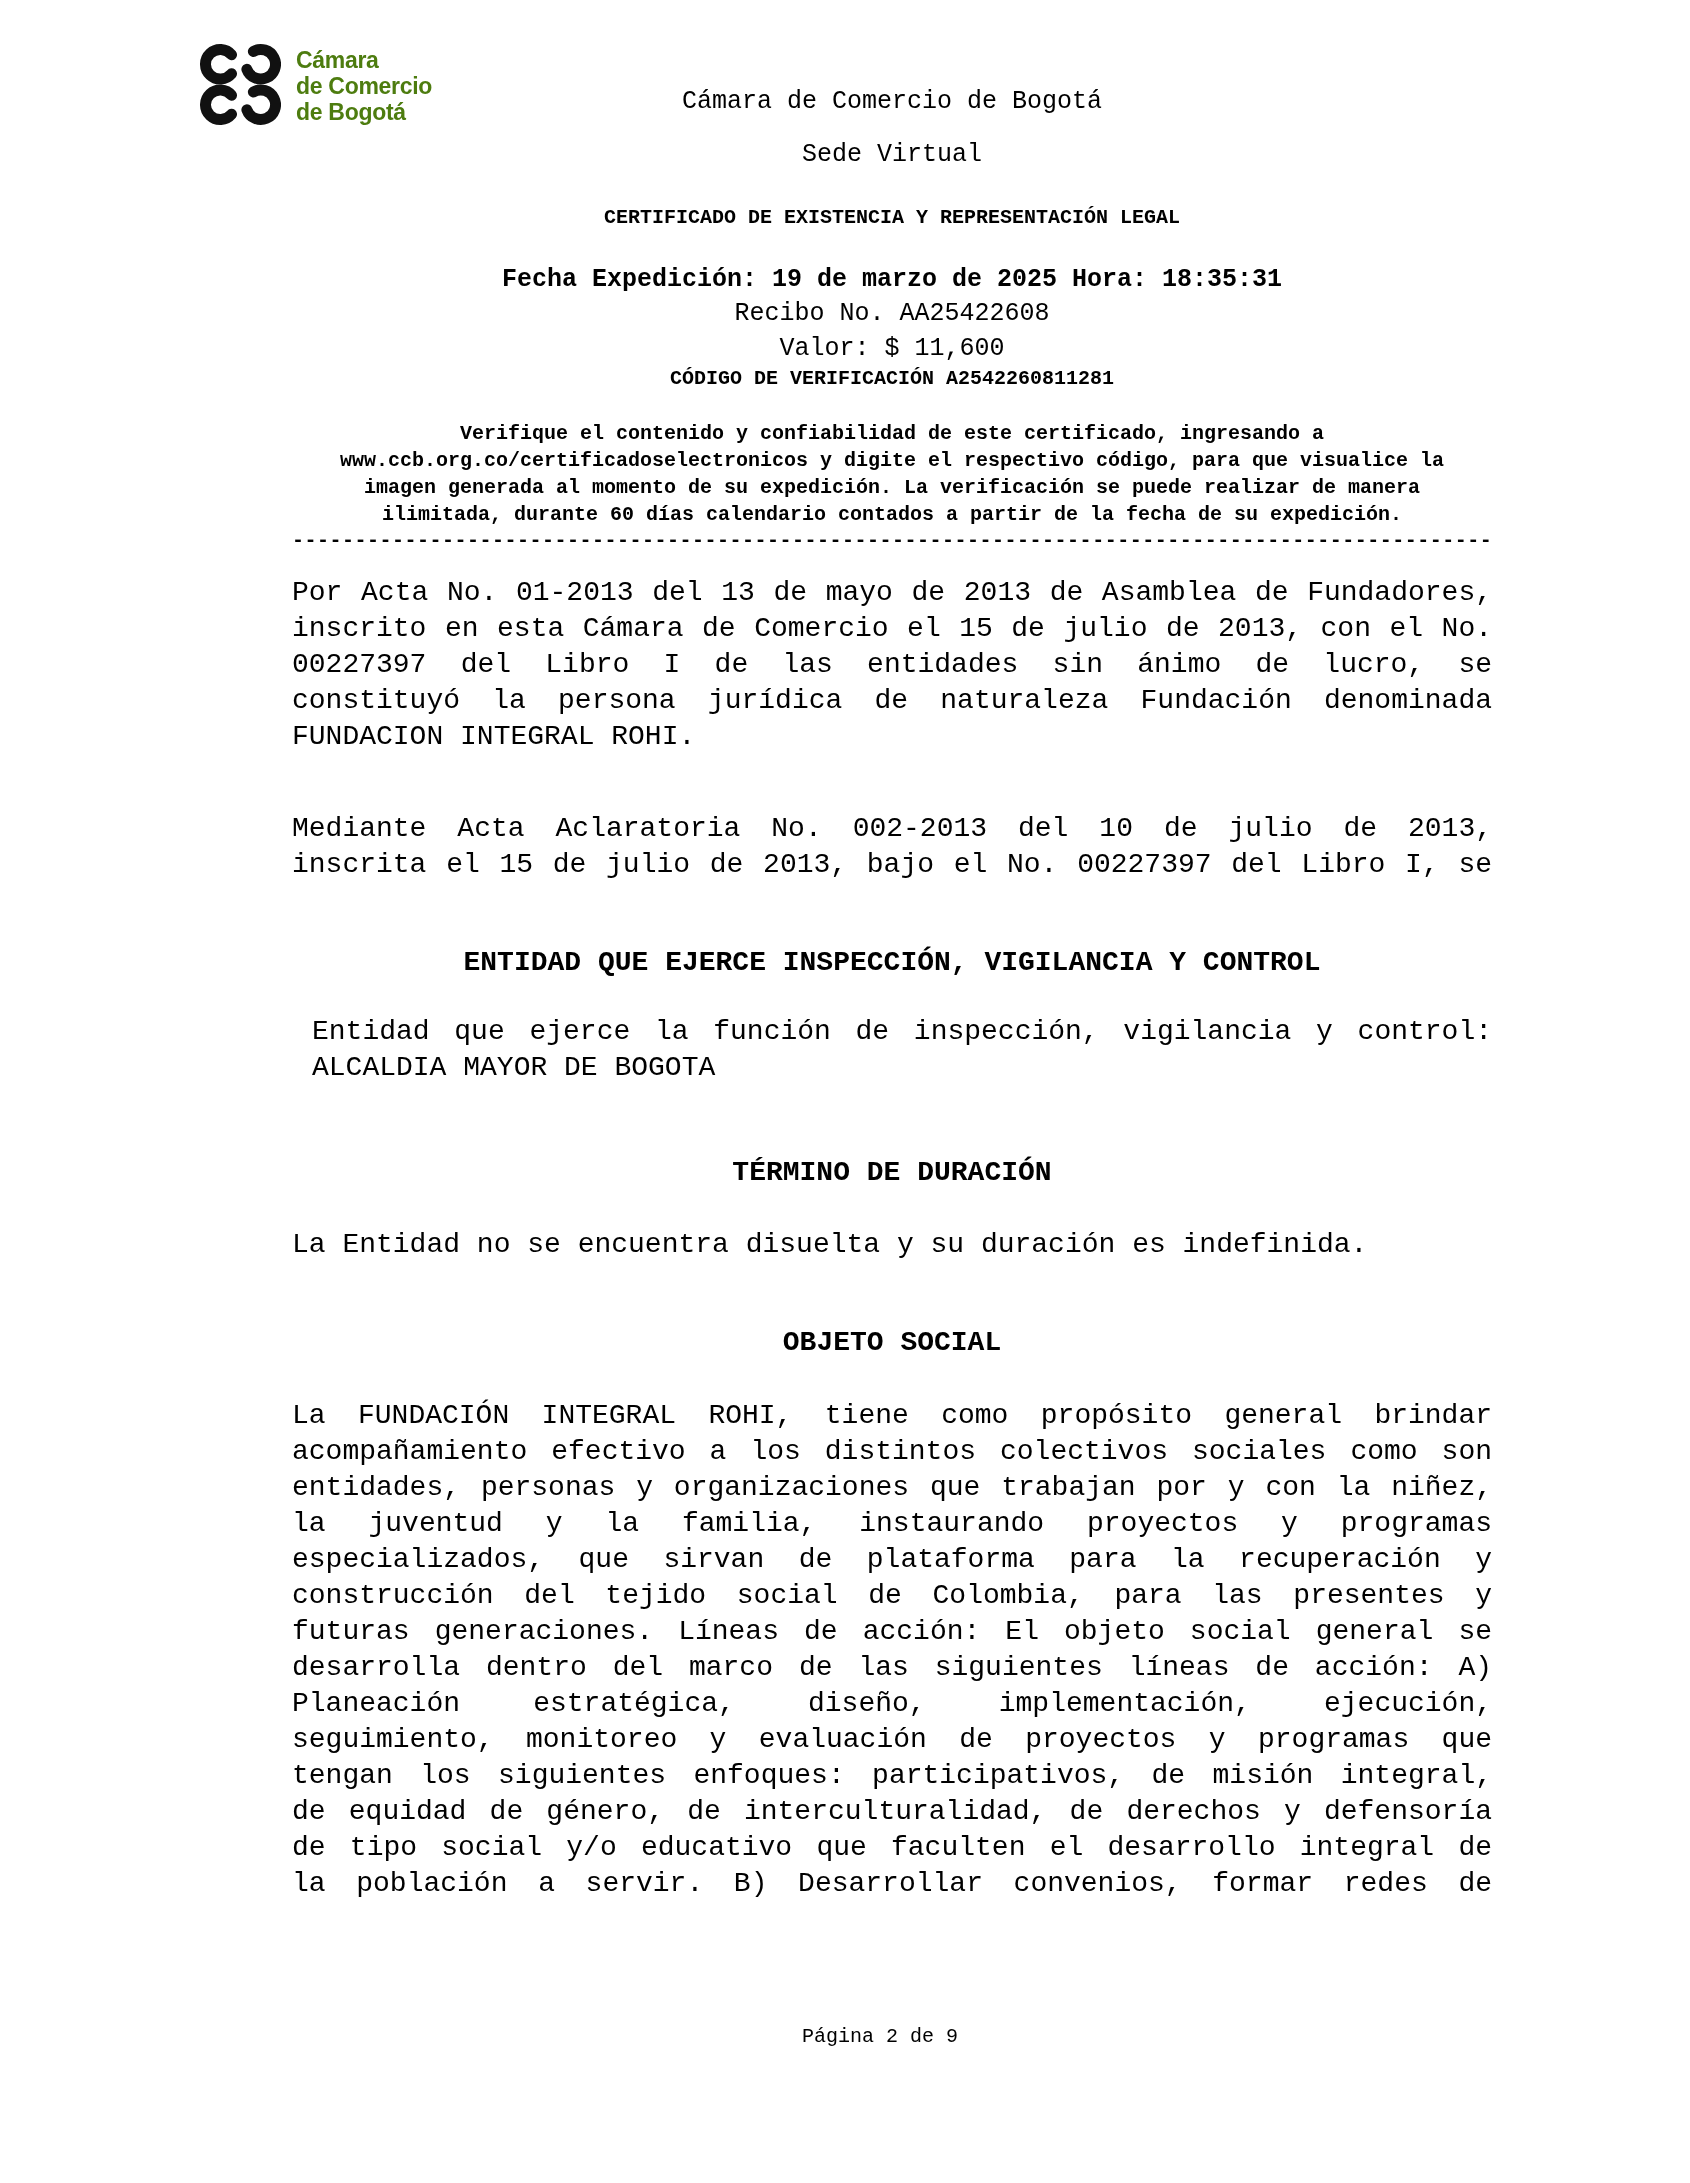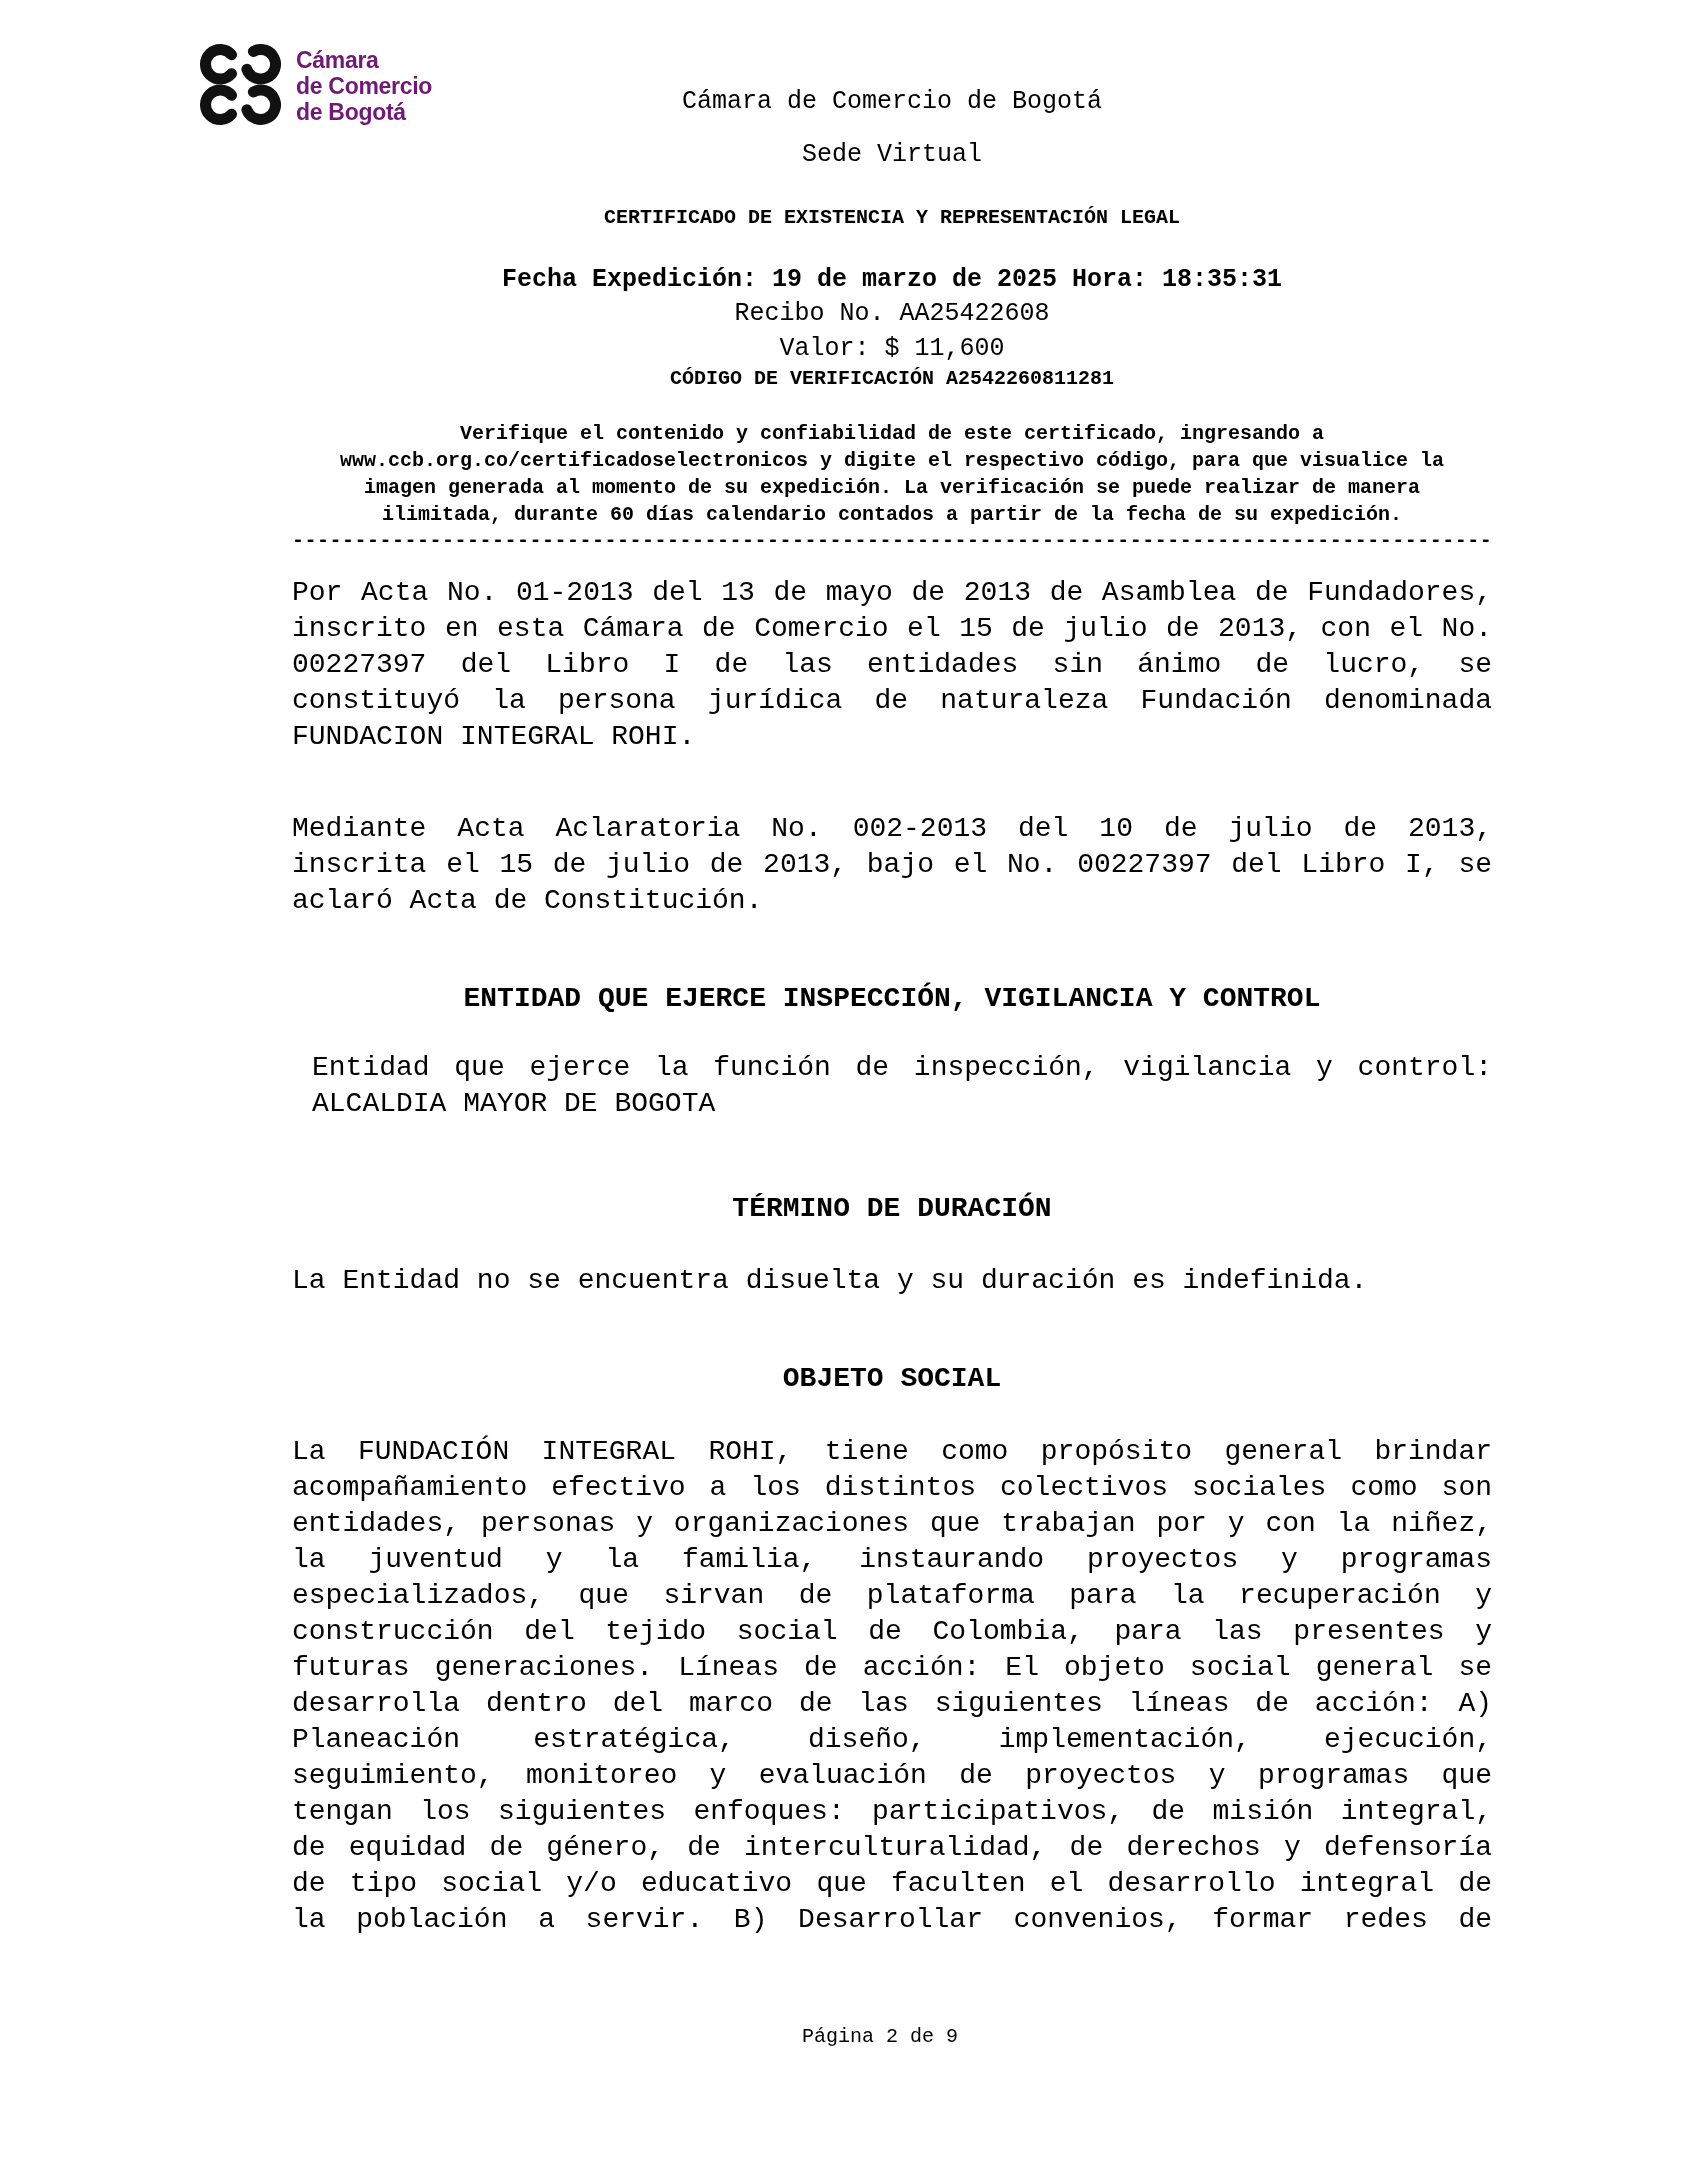--- a/index.html
+++ b/index.html
@@ -22,21 +22,21 @@
     position: absolute; left: 200px; top: 42px;
     display: flex; align-items: flex-start;
   }
   .logo svg { display: block; }
   .logo-text {
     margin-left: 15px; margin-top: 5px;
     font-family: "Liberation Sans", sans-serif;
     font-weight: 700;
     font-size: 23px; line-height: 26px;
     letter-spacing: -0.3px;
-    color: #701a75;
+    color: #4d7c0f;
   }
 
   
   .content {
     position: absolute; left: 292px; top: 0;
     width: 1200px;
     display: flow-root;
   }
   .small  { font-size: 25px; line-height: 25px; }
   .center { text-align: center; }
@@ -130,21 +130,20 @@
     <div class="jpara mt-p1">
         <div class="line">Por Acta No. 01-2013 del 13 de mayo de 2013 de Asamblea de Fundadores,</div>
         <div class="line">inscrito en esta Cámara de Comercio el 15 de julio de 2013, con el No.</div>
         <div class="line">00227397 del Libro I de las entidades sin ánimo de lucro, se</div>
         <div class="line">constituyó la persona jurídica de naturaleza Fundación denominada</div>
         <div class="line last">FUNDACION INTEGRAL ROHI.</div>
       </div>
     <div class="jpara mt-p2">
         <div class="line">Mediante Acta Aclaratoria No. 002-2013 del 10 de julio de 2013,</div>
         <div class="line">inscrita el 15 de julio de 2013, bajo el No. 00227397 del Libro I, se</div>
-        <div class="line last">aclaró Acta de Constitución.</div>
       </div>
 
     <div class="sec-heading mt-entidad">ENTIDAD QUE EJERCE INSPECCIÓN, VIGILANCIA Y CONTROL</div>
     <div class="jpara mt-p3">
         <div class="line">Entidad que ejerce la función de inspección, vigilancia y control:</div>
         <div class="line last">ALCALDIA MAYOR DE BOGOTA</div>
       </div>
 
     <div class="sec-heading mt-termino">TÉRMINO DE DURACIÓN</div>
     <div class="jpara mt-p4">

